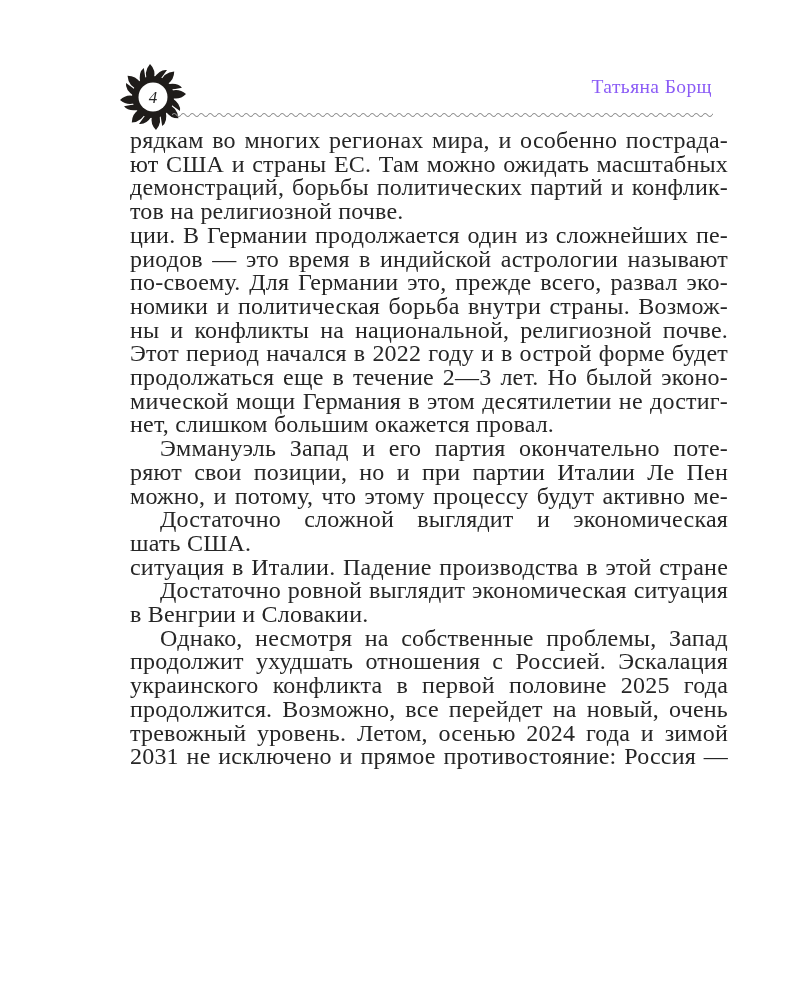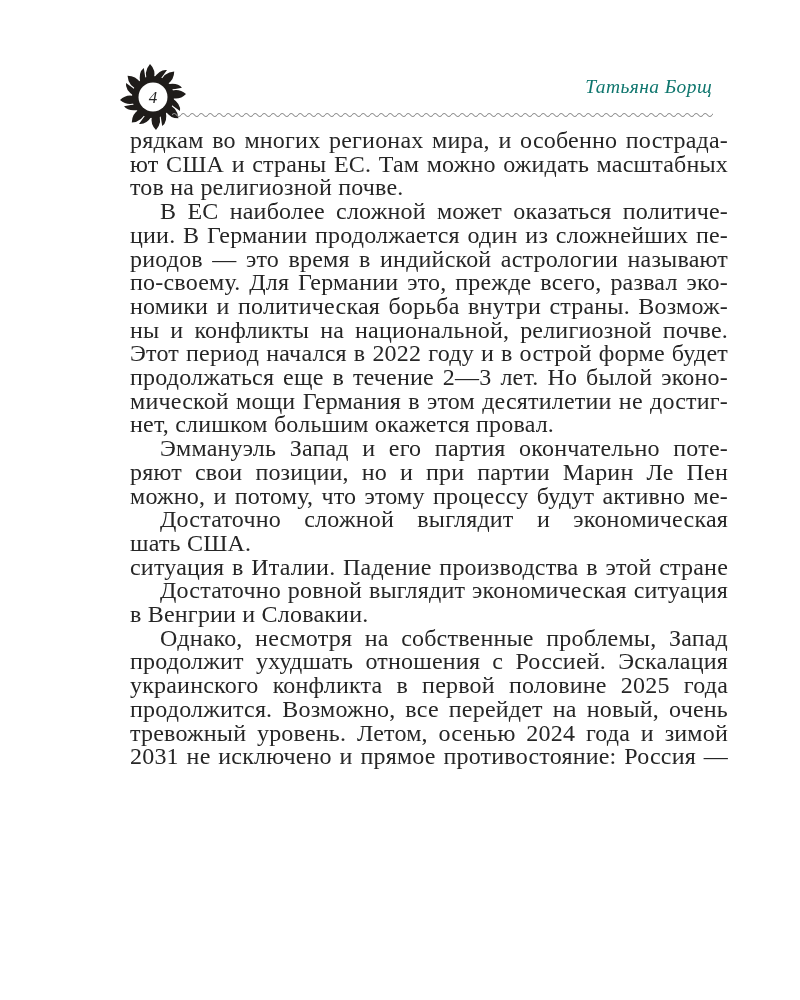--- a/index.html
+++ b/index.html
@@ -21,24 +21,23 @@
   .header{position:absolute;left:0;top:0;width:800px;height:130px;}
   .ornament{position:absolute;left:119px;top:62px;width:68px;height:68px;}
   .page-num{
     font-style:italic;
     font-size:17px;
     fill:var(--text);
   }
   .author{
     position:absolute;
     right:88px;top:76px;
-    font-style:italic;
     font-size:19.5px;
     letter-spacing:.4px;
-    color:#0f766e;
+    color:#8b5cf6;
   }
   .wavy-rule{position:absolute;left:172px;top:111px;}
   
   .body-text{
     position:absolute;
     left:130px;top:129px;
     width:598px;
     font-size:24px;
     line-height:23.7px;
     letter-spacing:.2px;
@@ -85,33 +84,33 @@
           <path d="M0 4 Q 2.25 1 4.5 4 Q 6.75 7 9 4" fill="none" stroke="#8f8f8f" stroke-width="1.1"></path>
         </pattern>
       </defs>
       <rect width="541" height="8" fill="url(#wv)"></rect>
     </svg>
   </div>
 
   <div class="body-text">
       <div class="line">рядкам во многих регионах мира, и особенно пострада-</div>
       <div class="line">ют США и страны ЕС. Там можно ожидать масштабных</div>
+      <div class="line">демонстраций, борьбы политических партий и конфлик-</div>
       <div class="line para-end">тов на религиозной почве.</div>
-      <div class="line indent">В ЕС наиболее сложной может оказаться политиче-</div>
       <div class="line">ции. В Германии продолжается один из сложнейших пе-</div>
       <div class="line">риодов — это время в индийской астрологии называют</div>
       <div class="line">по-своему. Для Германии это, прежде всего, развал эко-</div>
       <div class="line">номики и политическая борьба внутри страны. Возмож-</div>
       <div class="line">ны и конфликты на национальной, религиозной почве.</div>
       <div class="line">Этот период начался в 2022 году и в острой форме будет</div>
       <div class="line">продолжаться еще в течение 2—3 лет. Но былой эконо-</div>
       <div class="line">мической мощи Германия в этом десятилетии не достиг-</div>
       <div class="line para-end">нет, слишком большим окажется провал.</div>
       <div class="line indent">Эммануэль Запад и его партия окончательно поте-</div>
-      <div class="line">ряют свои позиции, но и при партии Марин Ле Пен</div>
+      <div class="line">ряют свои позиции, но и при партии Италии Ле Пен</div>
       <div class="line">можно, и потому, что этому процессу будут активно ме-</div>
       <div class="line indent">Достаточно сложной выглядит и экономическая</div>
       <div class="line para-end">шать США.</div>
       <div class="line">ситуация в Италии. Падение производства в этой стране</div>
       <div class="line indent">Достаточно ровной выглядит экономическая ситуация</div>
       <div class="line para-end">в Венгрии и Словакии.</div>
       <div class="line indent">Однако, несмотря на собственные проблемы, Запад</div>
       <div class="line">продолжит ухудшать отношения с Россией. Эскалация</div>
       <div class="line">украинского конфликта в первой половине 2025 года</div>
       <div class="line">продолжится. Возможно, все перейдет на новый, очень</div>

